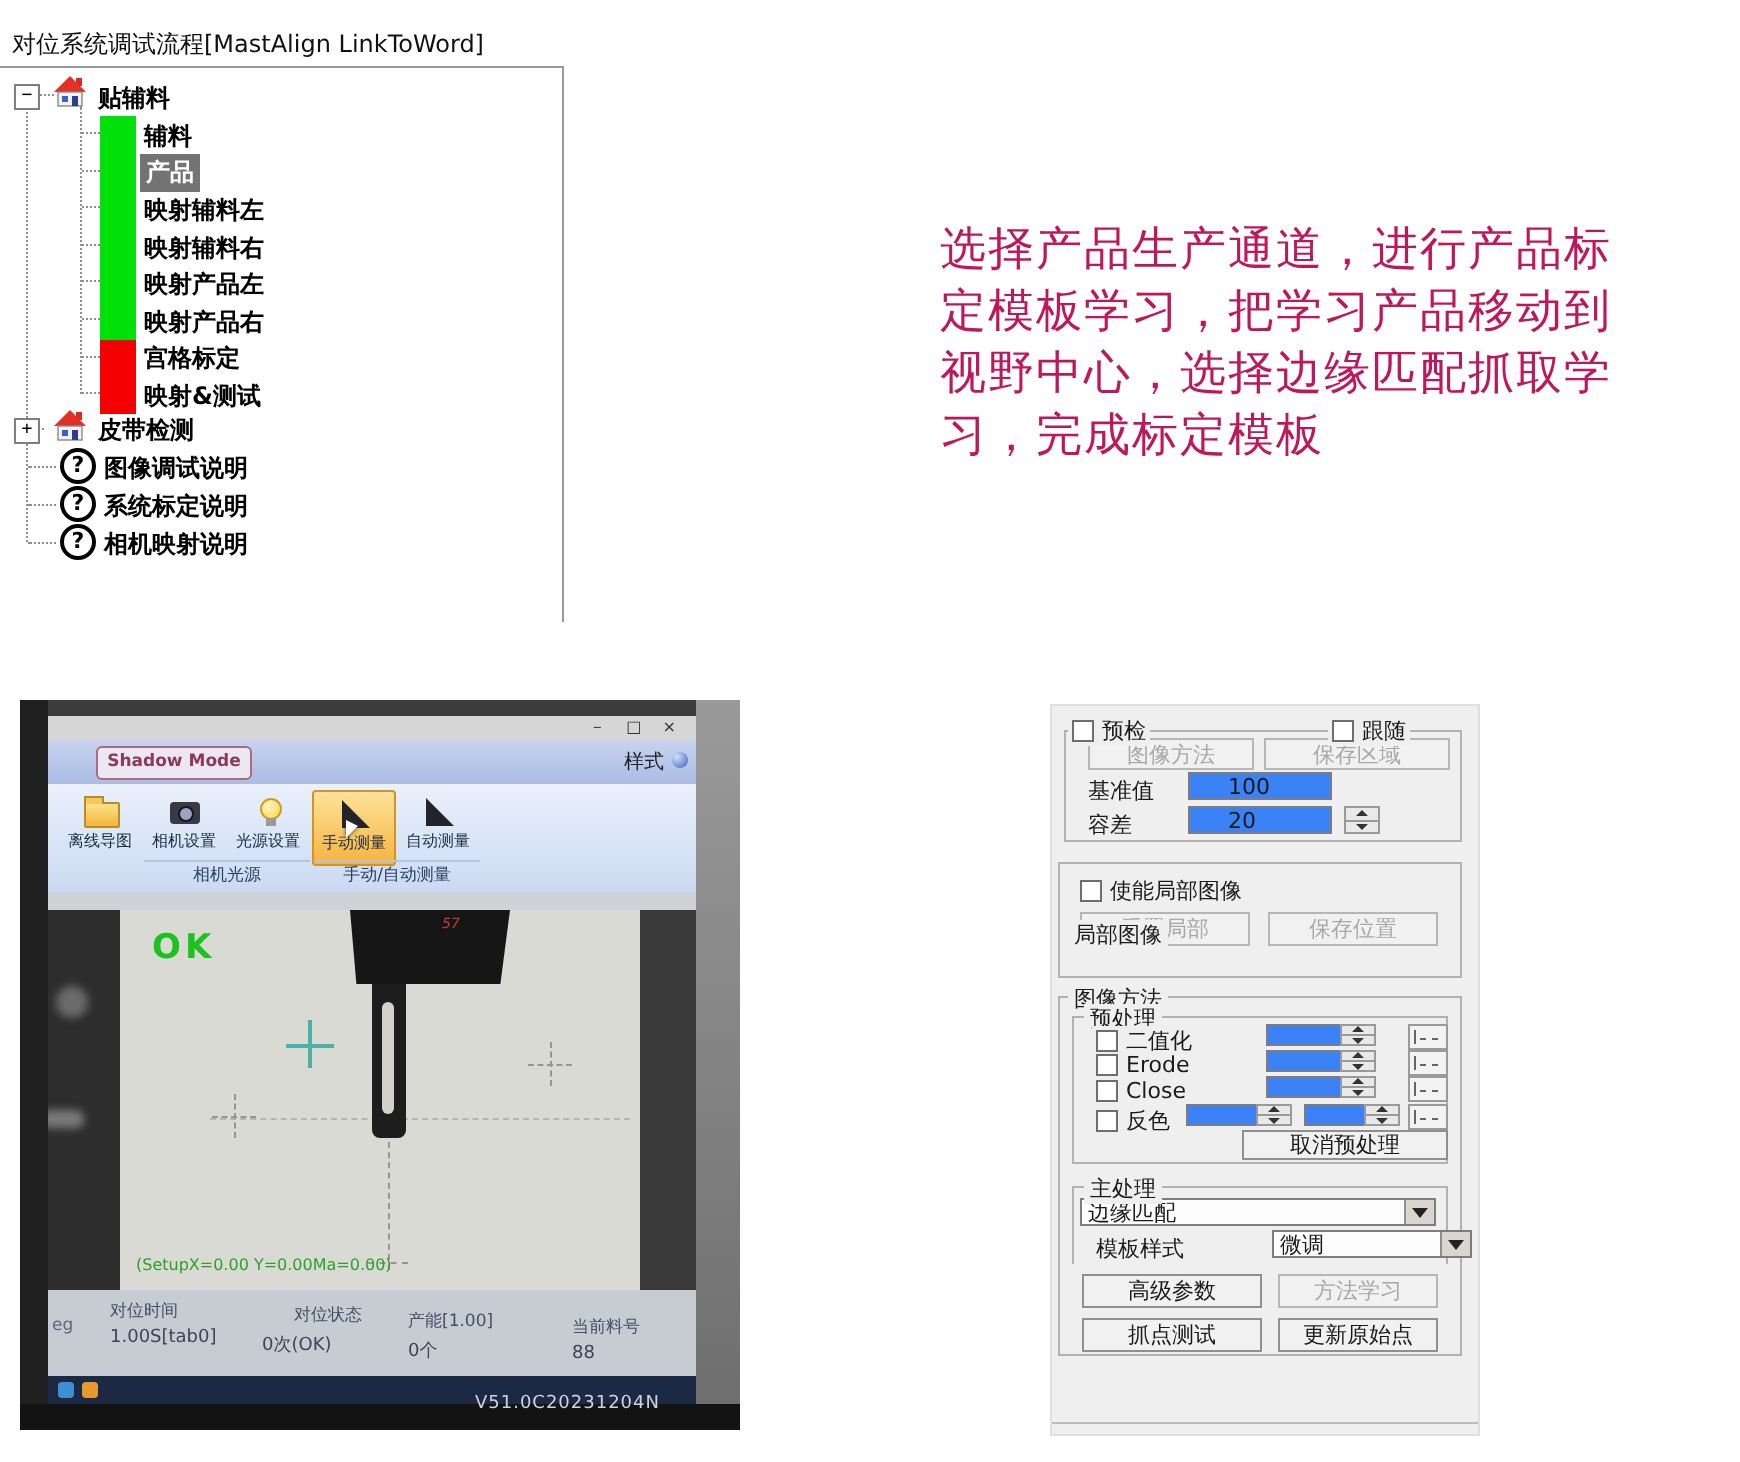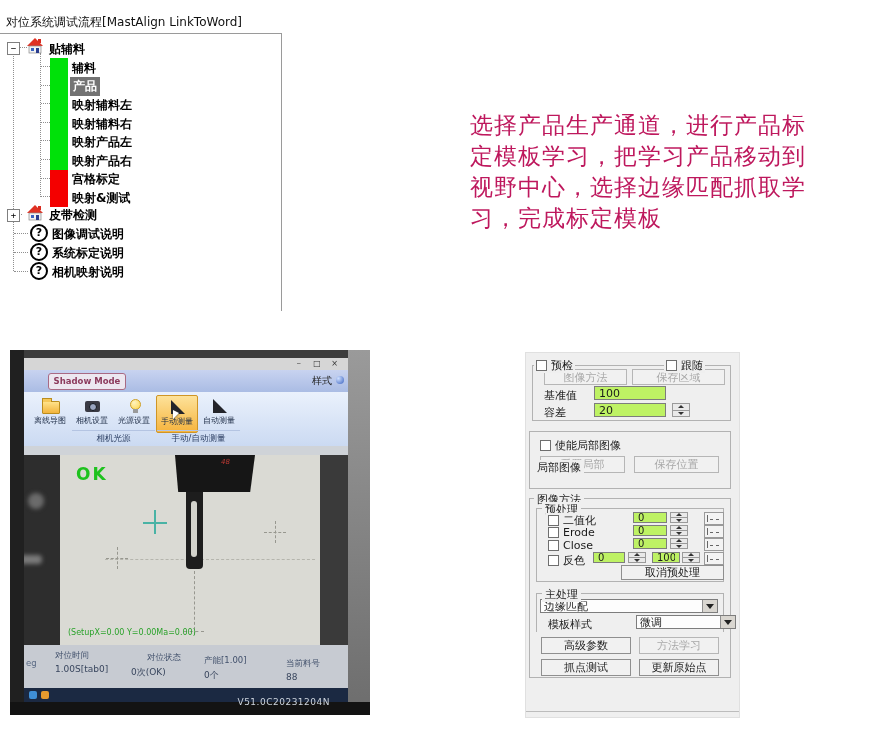--- a/index.html
+++ b/index.html
@@ -82,22 +82,22 @@
   .panel{position:absolute;left:525px;top:352px;width:215px;height:366px;background:#efefef;
          border:1px solid #e0e0e0;box-sizing:border-box;font-size:11px;color:#1a1a1a;}
   .grp{position:absolute;border:1px solid #b2b2b2;}
   .legend{position:absolute;background:#efefef;padding:0 3px;font-size:11px;white-space:nowrap;z-index:2;}
   .cb{position:absolute;display:flex;align-items:center;gap:4px;background:#efefef;z-index:3;padding:0 2px;}
   .cb .box{width:9px;height:9px;background:#fff;border:1px solid #6e6e6e;flex:none;}
   .pbtn{position:absolute;background:#f1f1f1;border:1px solid #8f8f8f;display:flex;align-items:center;
         justify-content:center;font-size:11px;color:#1a1a1a;}
   .pbtn.disabled{border-color:#b6b6b6;color:#a8a8a8;}
   .plabel{position:absolute;white-space:nowrap;}
-  .pinput{position:absolute;background:#bef264;border:1px solid #7d7d7d;font-size:11px;color:#1a1a1a;
-          font-family:"DejaVu Sans","Liberation Sans",sans-serif;padding:0 4px;box-sizing:border-box;}
+  .pinput{position:absolute;background:#3b82f6;border:1px solid #7d7d7d;font-size:11px;color:#1a1a1a;
+          font-family:"DejaVu Sans","Liberation Sans",sans-serif;padding:0 19px;box-sizing:border-box;}
   .spin{position:absolute;width:18px;display:flex;flex-direction:column;}
   .spin div{flex:1;background:#e9e9e9;border:1px solid #9a9a9a;position:relative;}
   .spin div:first-child{border-bottom:none;}
   .spin div:before{content:"";position:absolute;left:50%;top:50%;margin-left:-3px;width:0;height:0;}
   .spin div.up:before{margin-top:-2px;border-left:3px solid transparent;border-right:3px solid transparent;
         border-bottom:3px solid #333;}
   .spin div.dn:before{margin-top:-1px;border-left:3px solid transparent;border-right:3px solid transparent;
         border-top:3px solid #333;}
   .dashbox{position:absolute;width:18px;height:11px;border:1px solid #9a9a9a;background:#f3f3f3;}
   .dashbox:before{content:"";position:absolute;left:2px;top:2px;bottom:2px;border-left:1px solid #666;}
@@ -232,21 +232,21 @@
       <div class="leftdark">
         <div class="blob" style="left:4px;top:38px;width:16px;height:16px;"></div>
         <div class="blob" style="left:-4px;top:100px;width:22px;height:9px;border-radius:4px;background:#7a7a7a;"></div>
       </div>
       <div class="rightdark"></div>
 
       <div class="viewarea">
         <div class="oktext">OK</div>
         <div class="dcross-h" style="left:45px;top:104px;width:210px;border-color:#b5b5ad;"></div>
         <div class="probehead">
-          <div class="probemark">48</div>
+          <div class="probemark">57</div>
         </div>
         <div class="probebar">
           <div class="probeslot"></div>
         </div>
         <div class="cross-h" style="left:83px;top:67px;width:24px;"></div>
         <div class="cross-v" style="left:94px;top:55px;height:24px;"></div>
         <div class="dcross-h" style="left:46px;top:103px;width:22px;"></div>
         <div class="dcross-v" style="left:57px;top:92px;height:22px;"></div>
         <div class="dcross-h" style="left:204px;top:77px;width:22px;"></div>
         <div class="dcross-v" style="left:215px;top:66px;height:22px;"></div>

